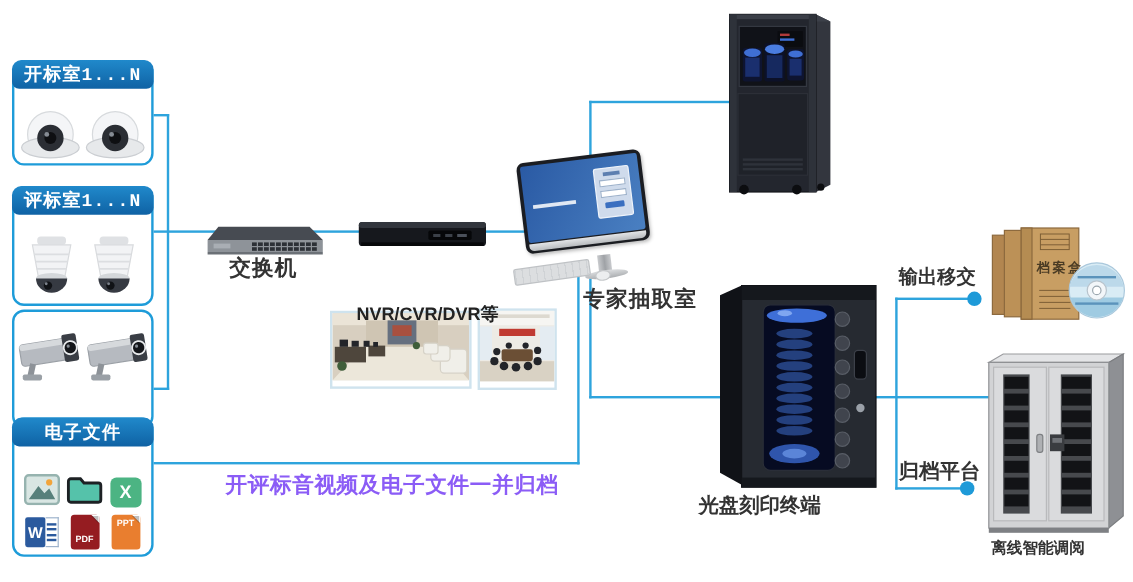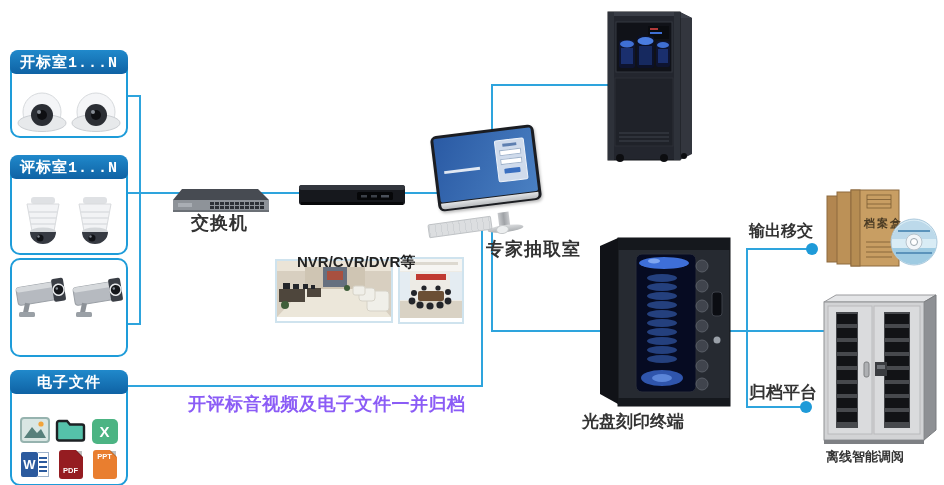--- a/index.html
+++ b/index.html
@@ -145,21 +145,21 @@
             <circle cx="47" cy="20.5" r="5.5" fill="#14161a" stroke="#e8eaec" stroke-width="1.5"></circle>
             <circle cx="45.5" cy="19" r="1.3" fill="#858b93"></circle>
           </g>
           <rect x="12" y="31" width="5" height="10" fill="#8d9298" transform="rotate(12 14 36)"></rect>
           <rect x="7" y="40" width="16" height="5" rx="1.5" fill="#9aa0a6"></rect>
         </svg>
       </span>
     </div>
   </div>
 
-  <div class="src-box" style="left:10px;top:370px;height:116px;">
+  <div class="src-box" style="left:10px;top:348px;height:116px;">
     <div class="src-header">电子文件</div>
     <div class="file-grid">
       <span>
         <svg width="30" height="26" viewBox="0 0 30 26">
           <rect x="1" y="1" width="28" height="24" rx="3" fill="#d9e6e3" stroke="#96b3af" stroke-width="2"></rect>
           <polygon points="4,21 12,10 17,16 21,12 26,21" fill="#57807b"></polygon>
           <circle cx="21" cy="7" r="2.6" fill="#f2a43a"></circle>
         </svg>
       </span>
       <span>

